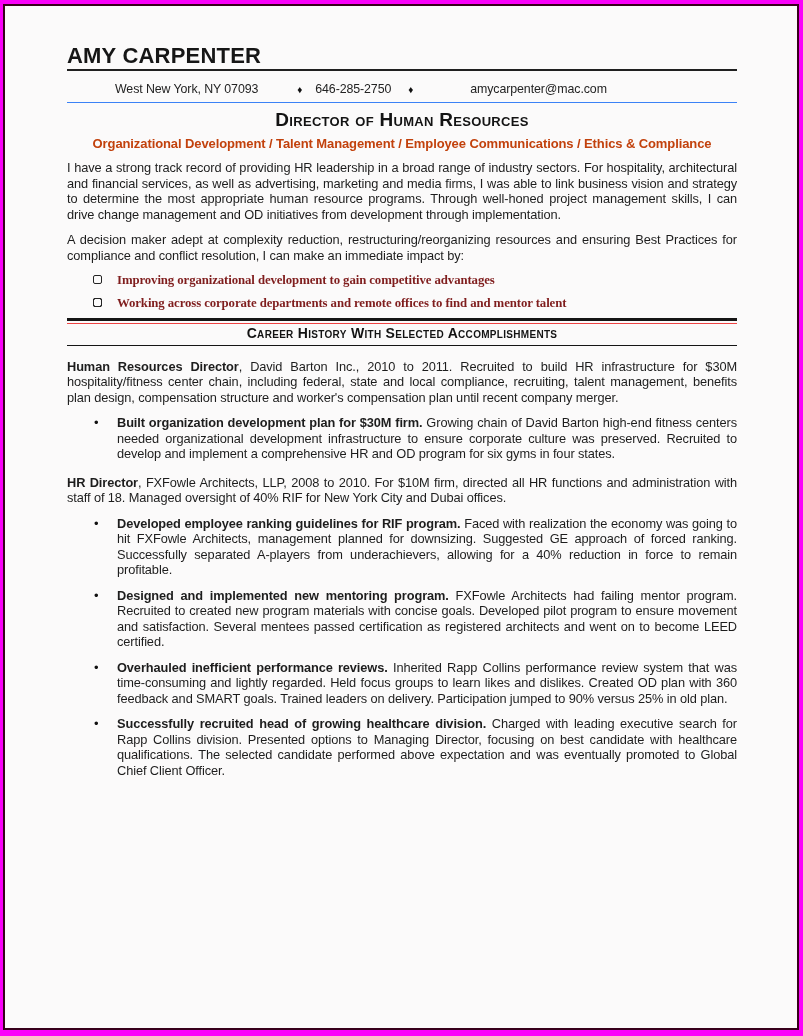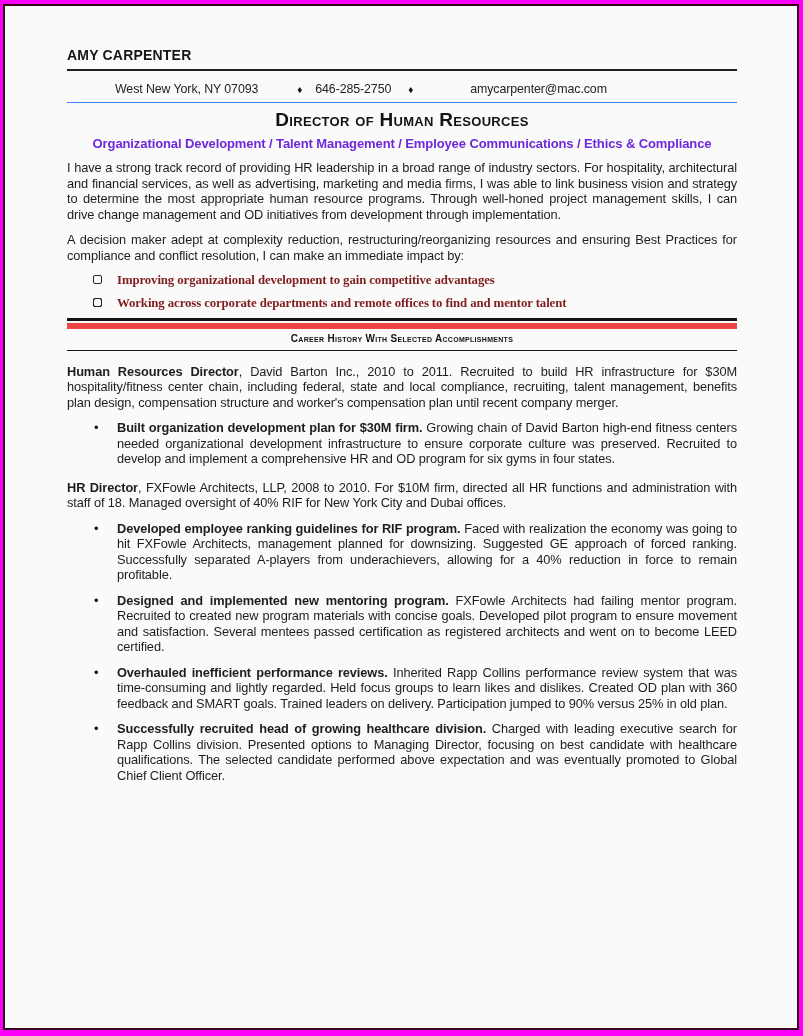--- a/index.html
+++ b/index.html
@@ -21,21 +21,21 @@
   }
   .content {
     padding: 42px 60px 0 62px;
     color: #1d1d1d;
     font-size: 12.8px;
     letter-spacing: -0.1px;
     line-height: 15.5px;
   }
   
   .name {
-    font-size: 14px;
+    font-size: 22px;
     font-weight: bold;
     letter-spacing: 0.2px;
     color: #161616;
     padding-bottom: 5px;
     border-bottom: 2.5px solid #202020;
   }
   .contact-row {
     display: flex;
     align-items: center;
     padding: 4px 0 5px;
@@ -58,21 +58,21 @@
     font-weight: bold;
     font-size: 19px;
     letter-spacing: 0.3px;
     color: #131313;
   }
   .keywords {
     text-align: center;
     font-weight: bold;
     font-size: 13px;
     line-height: 15.5px;
-    color: #6d28d9;
+    color: #c2410c;
   }
   .keywords.first { margin-top: 8px; }
   
   .para {
     margin-top: 9px;
     text-align: justify;
   }
   .para.p2 { margin-top: 10px; }
   .bold { font-weight: bold; }
   
@@ -94,27 +94,27 @@
     border-radius: 2px;
     display: inline-block;
   }
   
   .section-head {
     margin-top: 6px;
     border-top: 3px solid #151515;
     padding-top: 2px;
   }
   .section-head-inner {
-    border-top: 6px solid #ef4444;
+    border-top: 1px solid #ef4444;
     border-bottom: 1.5px solid #151515;
     text-align: center;
     padding: 2px 0 3px;
     font-variant: small-caps;
     font-weight: bold;
-    font-size: 10px;
+    font-size: 14px;
     letter-spacing: 0.3px;
     color: #131313;
   }
   
   .job-para { margin-top: 13px; text-align: justify; }
   .job-bullet {
     position: relative;
     margin-top: 10px;
     padding-left: 50px;
     text-align: justify;

